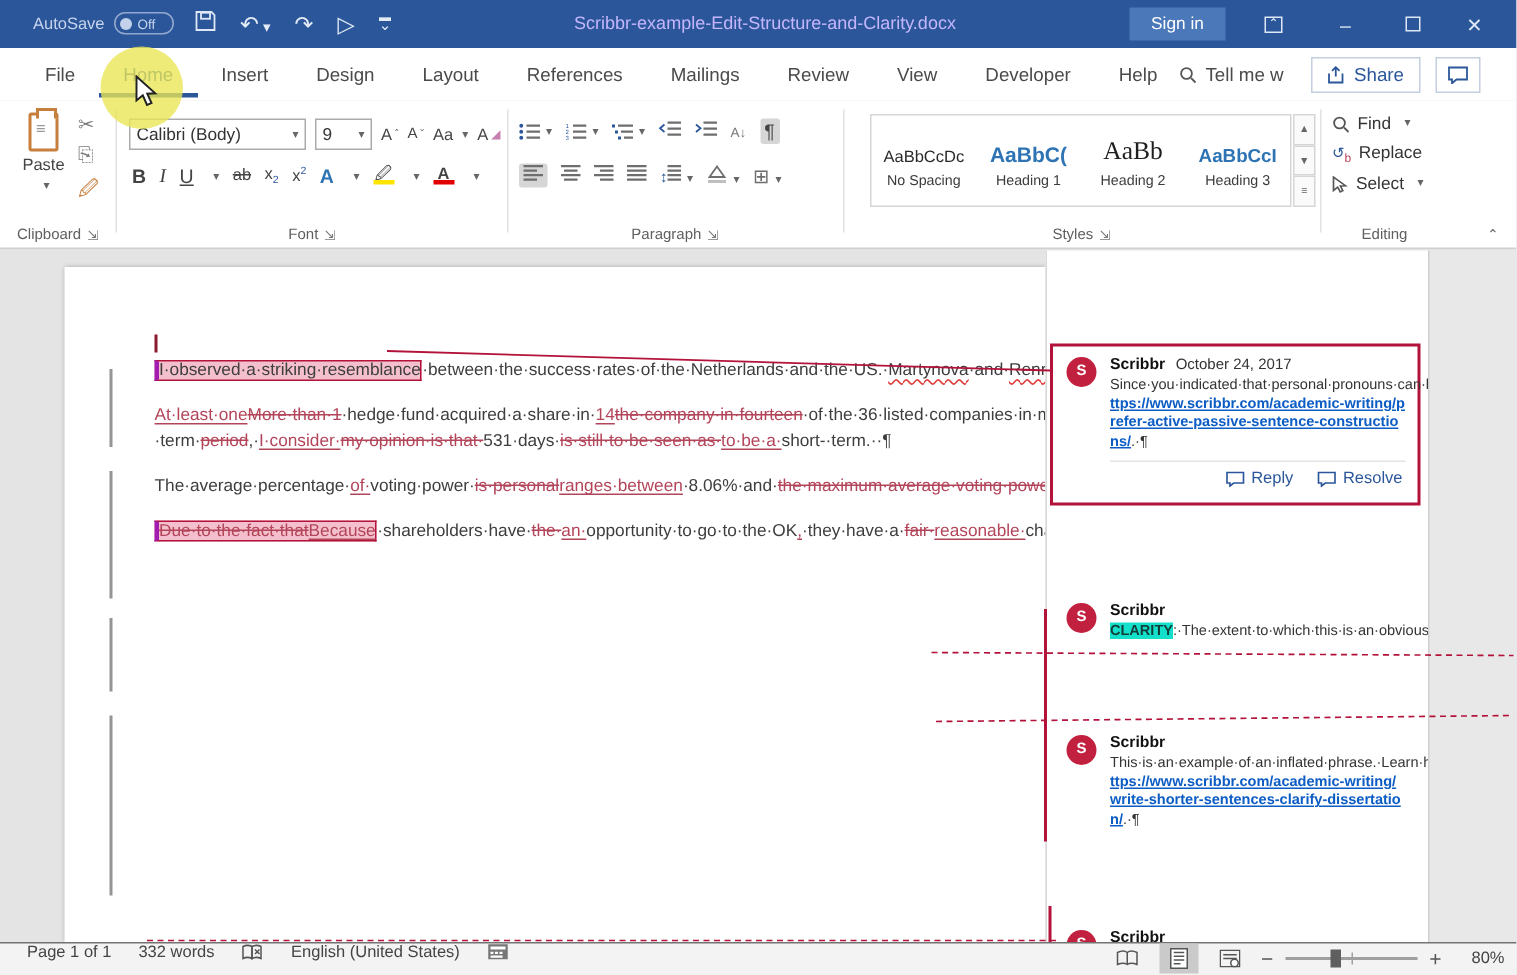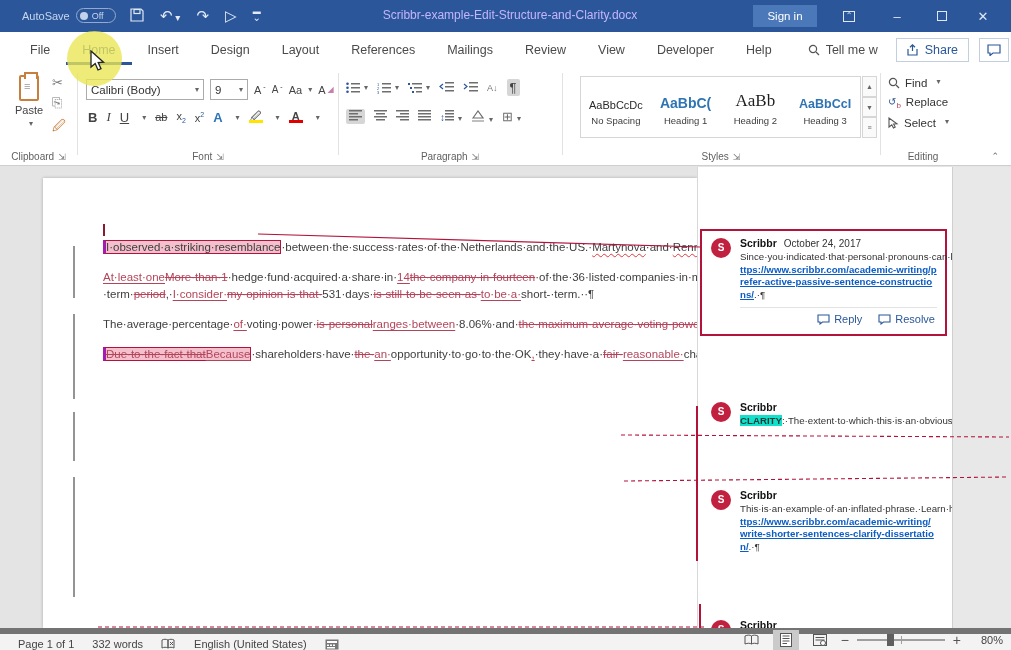--- a/index.html
+++ b/index.html
@@ -15,21 +15,21 @@
 .tb-title{position:absolute;left:300px;width:420px;top:8px;text-align:center;font-size:12px;color:#c4b5fd;white-space:nowrap}
 .signin{position:absolute;left:753px;top:5px;width:64px;height:22px;background:#4a78b9;color:#fff;font-size:11.5px;display:flex;align-items:center;justify-content:center;cursor:default}
 .winctl{position:absolute;top:0;height:32px;display:flex;align-items:center;justify-content:center;width:34px;color:#dfe8f6;font-size:13px}
 .rdo{left:832px}.minb{left:880px}.maxb{left:925px}.closeb{left:966px}
 .maxglyph{width:10px;height:10px;border:1px solid #dfe8f6;display:inline-block}
 .rdoglyph{width:12px;height:11px;border:1px solid #dfe8f6;display:inline-flex;align-items:flex-start;justify-content:center;font-size:8px;line-height:7px}
 
 .tabsrow{position:absolute;top:32px;left:0;right:0;height:35px;background:#fff;display:flex;align-items:center;padding-left:14px;gap:0;font-size:12.5px;color:#4a4a4a}
 .tab{padding:9px 16px 8px;cursor:default;white-space:nowrap}
 .tab.active{color:#2b579a;box-shadow:inset 0 -3px 0 #2b579a}
-.tabs-right{position:absolute;right:2px;top:32px;height:35px;display:flex;align-items:center;gap:10px}
+.tabs-right{position:absolute;right:24px;top:32px;height:35px;display:flex;align-items:center;gap:10px}
 .tellme{display:flex;align-items:center;gap:6px;font-size:12.5px;color:#4a4a4a;width:78px;overflow:hidden;white-space:nowrap}
 .sharebtn{border:1px solid #c3cede;color:#2b579a;font-size:12.5px;font-weight:400;height:24px;padding:0 10px;display:flex;align-items:center;gap:5px}
 .cmtbtn{border:1px solid #c3cede;color:#2b579a;height:24px;width:30px;display:flex;align-items:center;justify-content:center}
 .clickring{position:absolute;left:67px;top:31px;width:55px;height:55px;border-radius:50%;background:rgba(233,230,83,.78);pointer-events:none;z-index:30}
 .cursor{position:absolute;left:90px;top:50px;z-index:31;pointer-events:none}
 
 .ribbon{position:absolute;top:67px;left:0;right:0;height:99px;background:#fff;border-bottom:1px solid #cfcfcf;font-size:11px;color:#444}
 .vsep{position:absolute;top:6px;bottom:10px;width:1px;background:#e2e2e2}
 .grouplabel{position:absolute;bottom:3px;font-size:10px;color:#605f5f;text-align:center;display:flex;align-items:center;gap:4px;justify-content:center}
 .dlg{font-size:9px;color:#777}
@@ -95,21 +95,21 @@
 .cdate{color:#333;font-size:10px;margin-left:7px}
 .cbody{margin-top:1px}
 .cr-n{}
 .cr-link{color:#0b5cc4;font-weight:700;text-decoration:underline;word-break:break-all}
 .cr-tag{background:#13e0cb;font-weight:700;color:#143c38}
 .cfoot{margin-top:6px;border-top:1px solid #e3e3e3;padding:5px 2px 2px;text-align:right}
 .cact{color:#2b579a;font-size:11px;margin-left:16px;display:inline-flex;align-items:center;gap:4px}
 .c1{top:62px}.c2{top:228px}.c3{top:316px}.c4{top:446px}
 #overlay{position:absolute;left:0;top:0;width:1011px;height:461px;pointer-events:none;z-index:6}
 
-.statusbar{position:absolute;left:0;right:0;bottom:0;height:22px;background:#f3f3f3;border-top:6px solid #737373;font-size:11px;color:#444;display:flex;align-items:flex-end}
+.statusbar{position:absolute;left:0;right:0;bottom:0;height:22px;background:#f3f3f3;border-top:1px solid #737373;font-size:11px;color:#444;display:flex;align-items:flex-start}
 .sb-item{margin-left:18px;display:flex;align-items:center;gap:4px;white-space:nowrap}
 .sb-right{position:absolute;right:8px;display:flex;align-items:center;gap:8px}
 .viewbtn{width:26px;height:20px;display:flex;align-items:center;justify-content:center}
 .viewbtn.active{background:#cacaca}
 .zoomtrack{position:relative;width:88px;height:2px;background:#9f9f9f}
 .zoomtick{position:absolute;left:50%;top:-3px;width:1px;height:8px;background:#9f9f9f}
 .zoomhandle{position:absolute;left:30px;top:-5px;width:7px;height:12px;background:#5f5f5f}
 .zsign{font-size:14px;color:#555}
 .zpct{width:34px;text-align:right;color:#444}
 </style>

